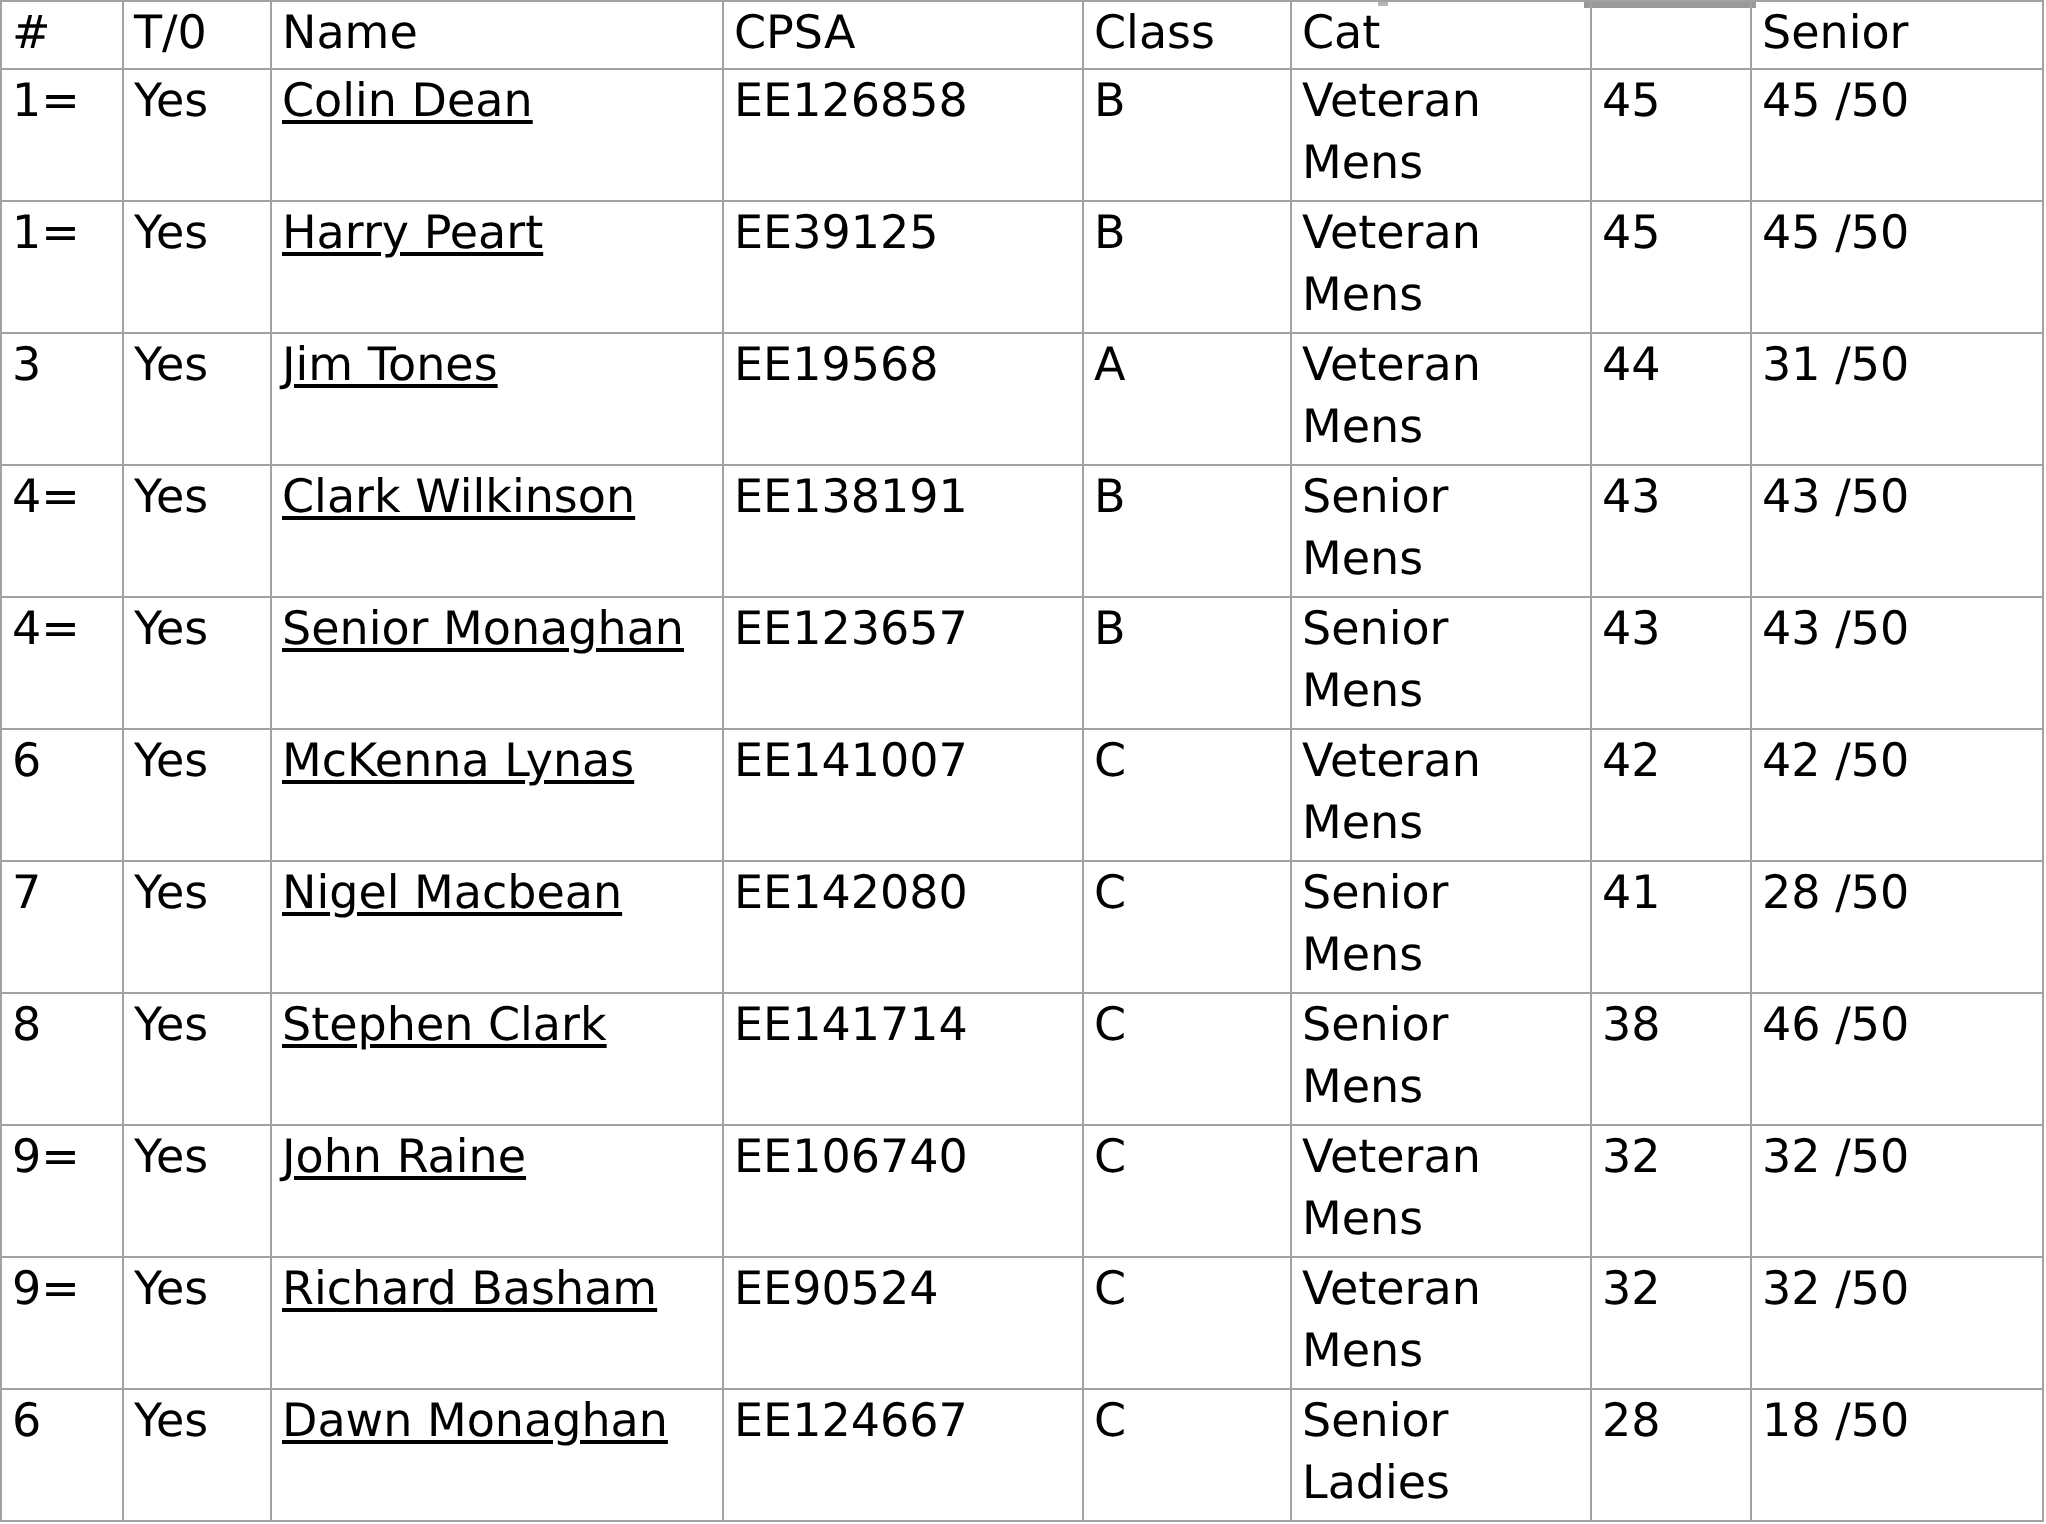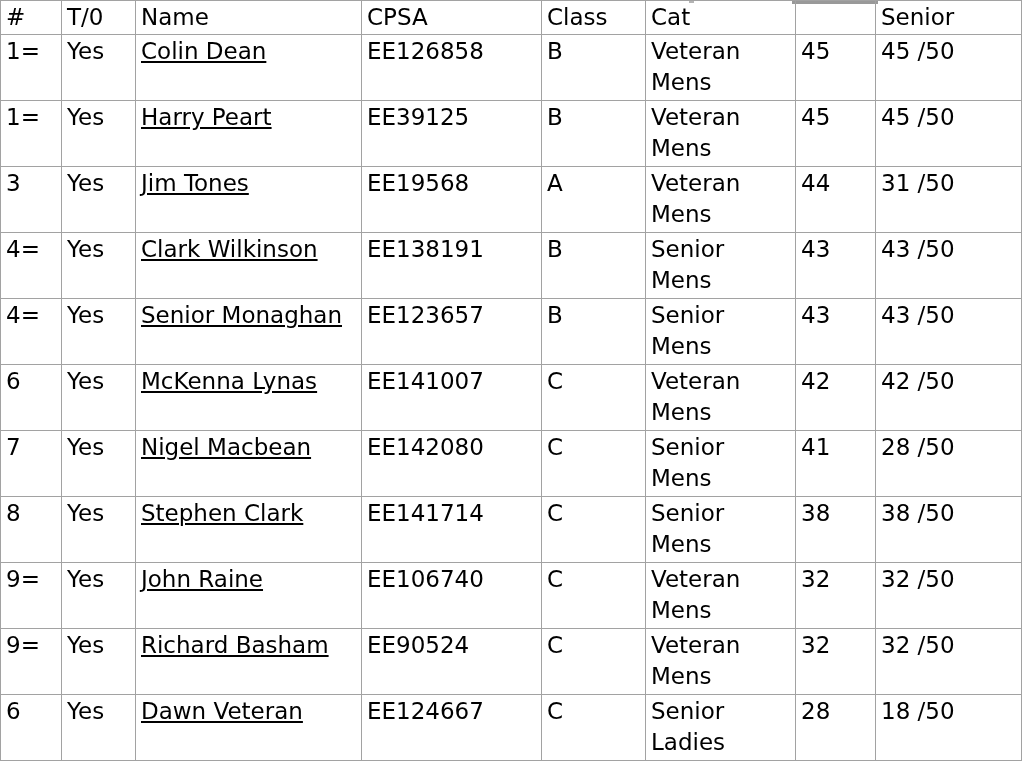--- a/index.html
+++ b/index.html
@@ -164,21 +164,21 @@
           <td class="col-total"><span>28 /</span><span class="total-max">50</span></td>
         </tr>
         <tr>
           <td class="col-rank">8</td>
           <td class="col-t0">Yes</td>
           <td class="col-name">Stephen Clark</td>
           <td class="col-cpsa">EE141714</td>
           <td class="col-class">C</td>
           <td class="col-cat">Senior Mens</td>
           <td class="col-score">38</td>
-          <td class="col-total"><span>38 /</span><span class="total-max">50</span></td>
+          <td class="col-total"><span>46 /</span><span class="total-max">50</span></td>
         </tr>
         <tr>
           <td class="col-rank">9=</td>
           <td class="col-t0">Yes</td>
           <td class="col-name">John Raine</td>
           <td class="col-cpsa">EE106740</td>
           <td class="col-class">C</td>
           <td class="col-cat">Veteran Mens</td>
           <td class="col-score">32</td>
           <td class="col-total"><span>32 /</span><span class="total-max">50</span></td>
@@ -189,21 +189,21 @@
           <td class="col-name">Richard Basham</td>
           <td class="col-cpsa">EE90524</td>
           <td class="col-class">C</td>
           <td class="col-cat">Veteran Mens</td>
           <td class="col-score">32</td>
           <td class="col-total"><span>32 /</span><span class="total-max">50</span></td>
         </tr>
         <tr>
           <td class="col-rank">6</td>
           <td class="col-t0">Yes</td>
-          <td class="col-name">Dawn Veteran</td>
+          <td class="col-name">Dawn Monaghan</td>
           <td class="col-cpsa">EE124667</td>
           <td class="col-class">C</td>
           <td class="col-cat">Senior Ladies</td>
           <td class="col-score">28</td>
           <td class="col-total"><span>18 /</span><span class="total-max">50</span></td>
         </tr>
       </tbody>
   </table>
 </div>
 

